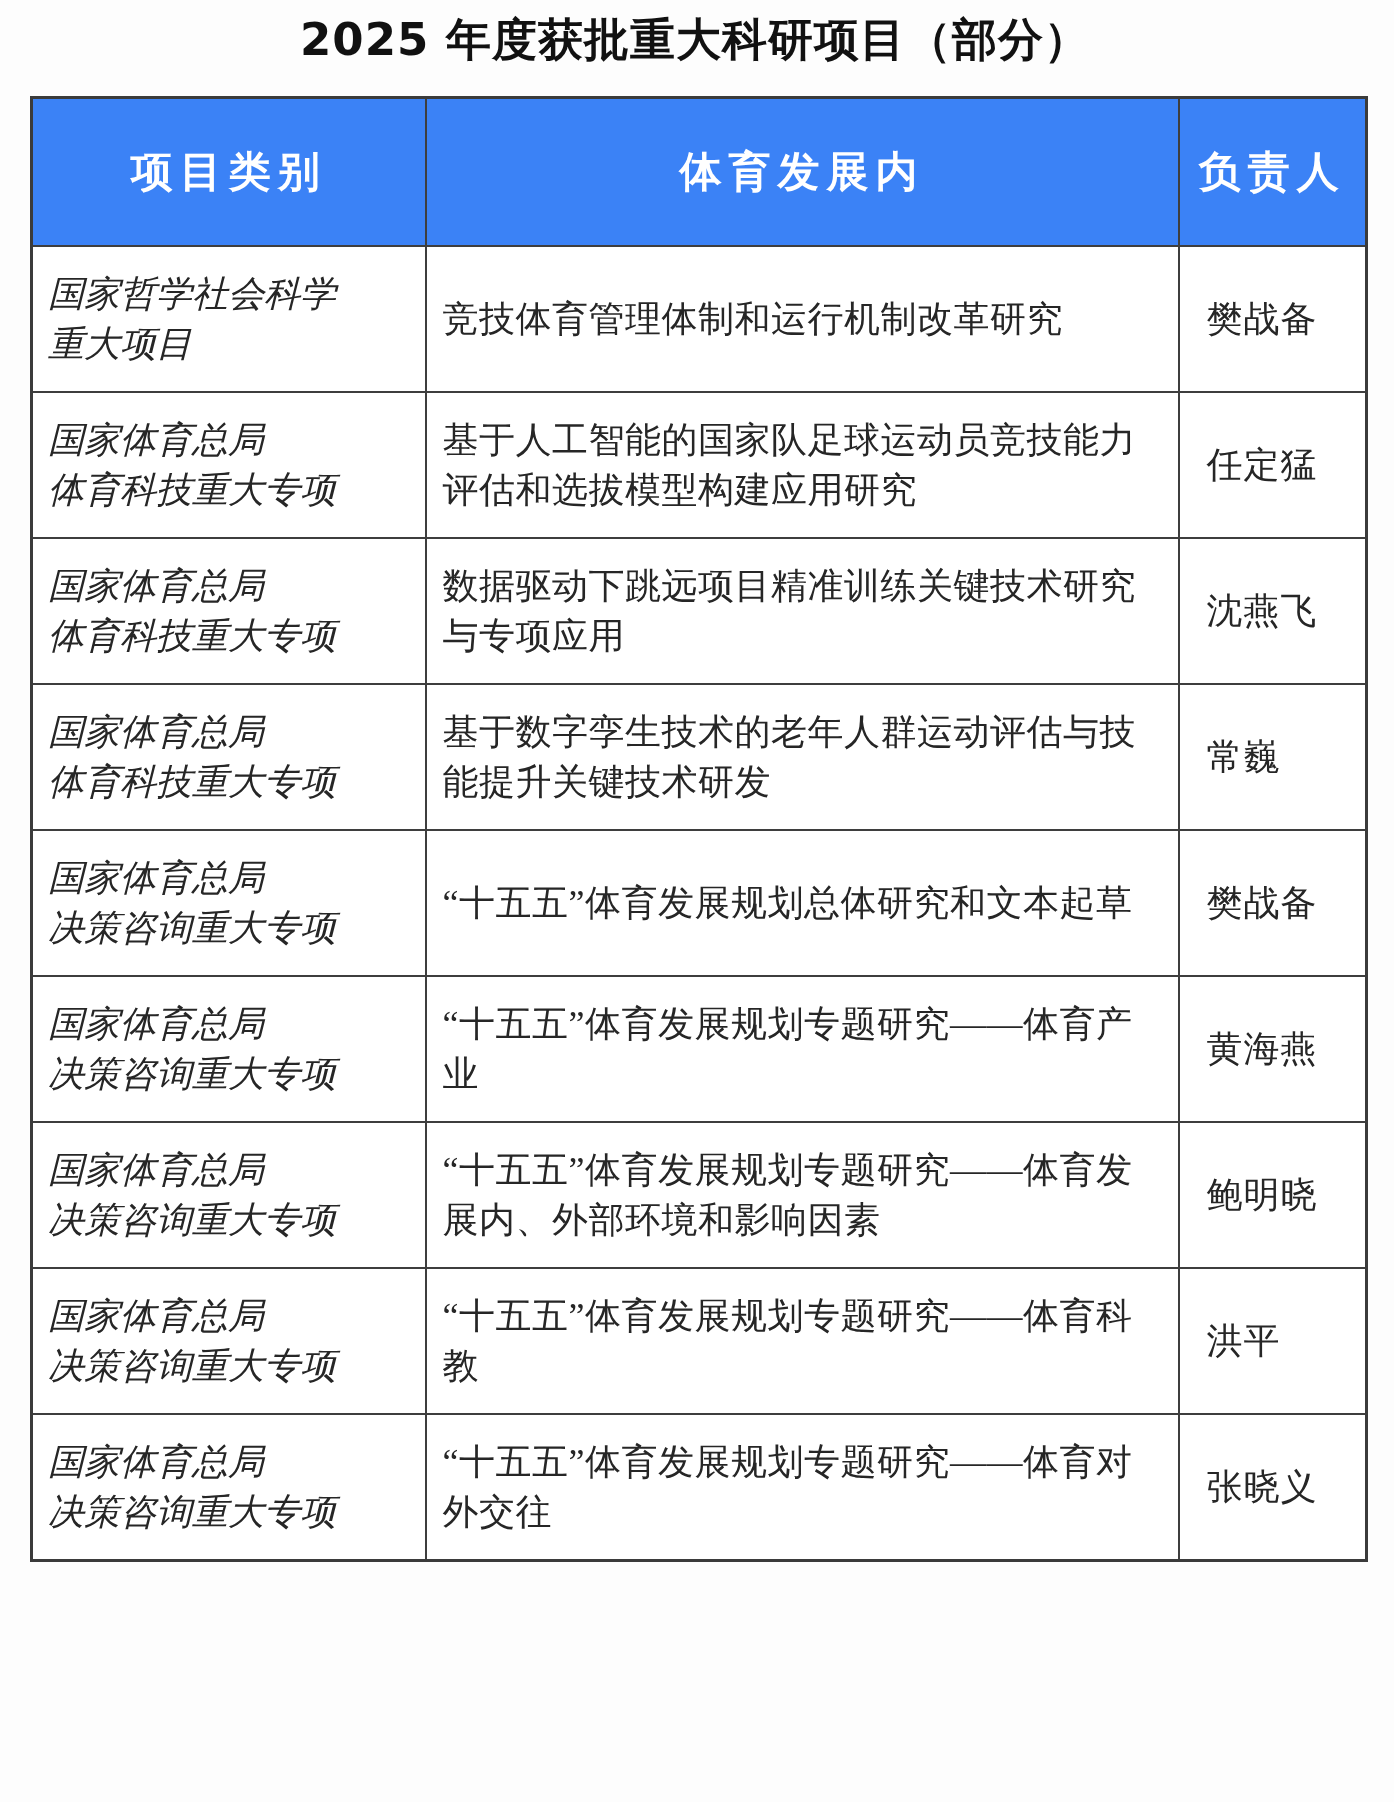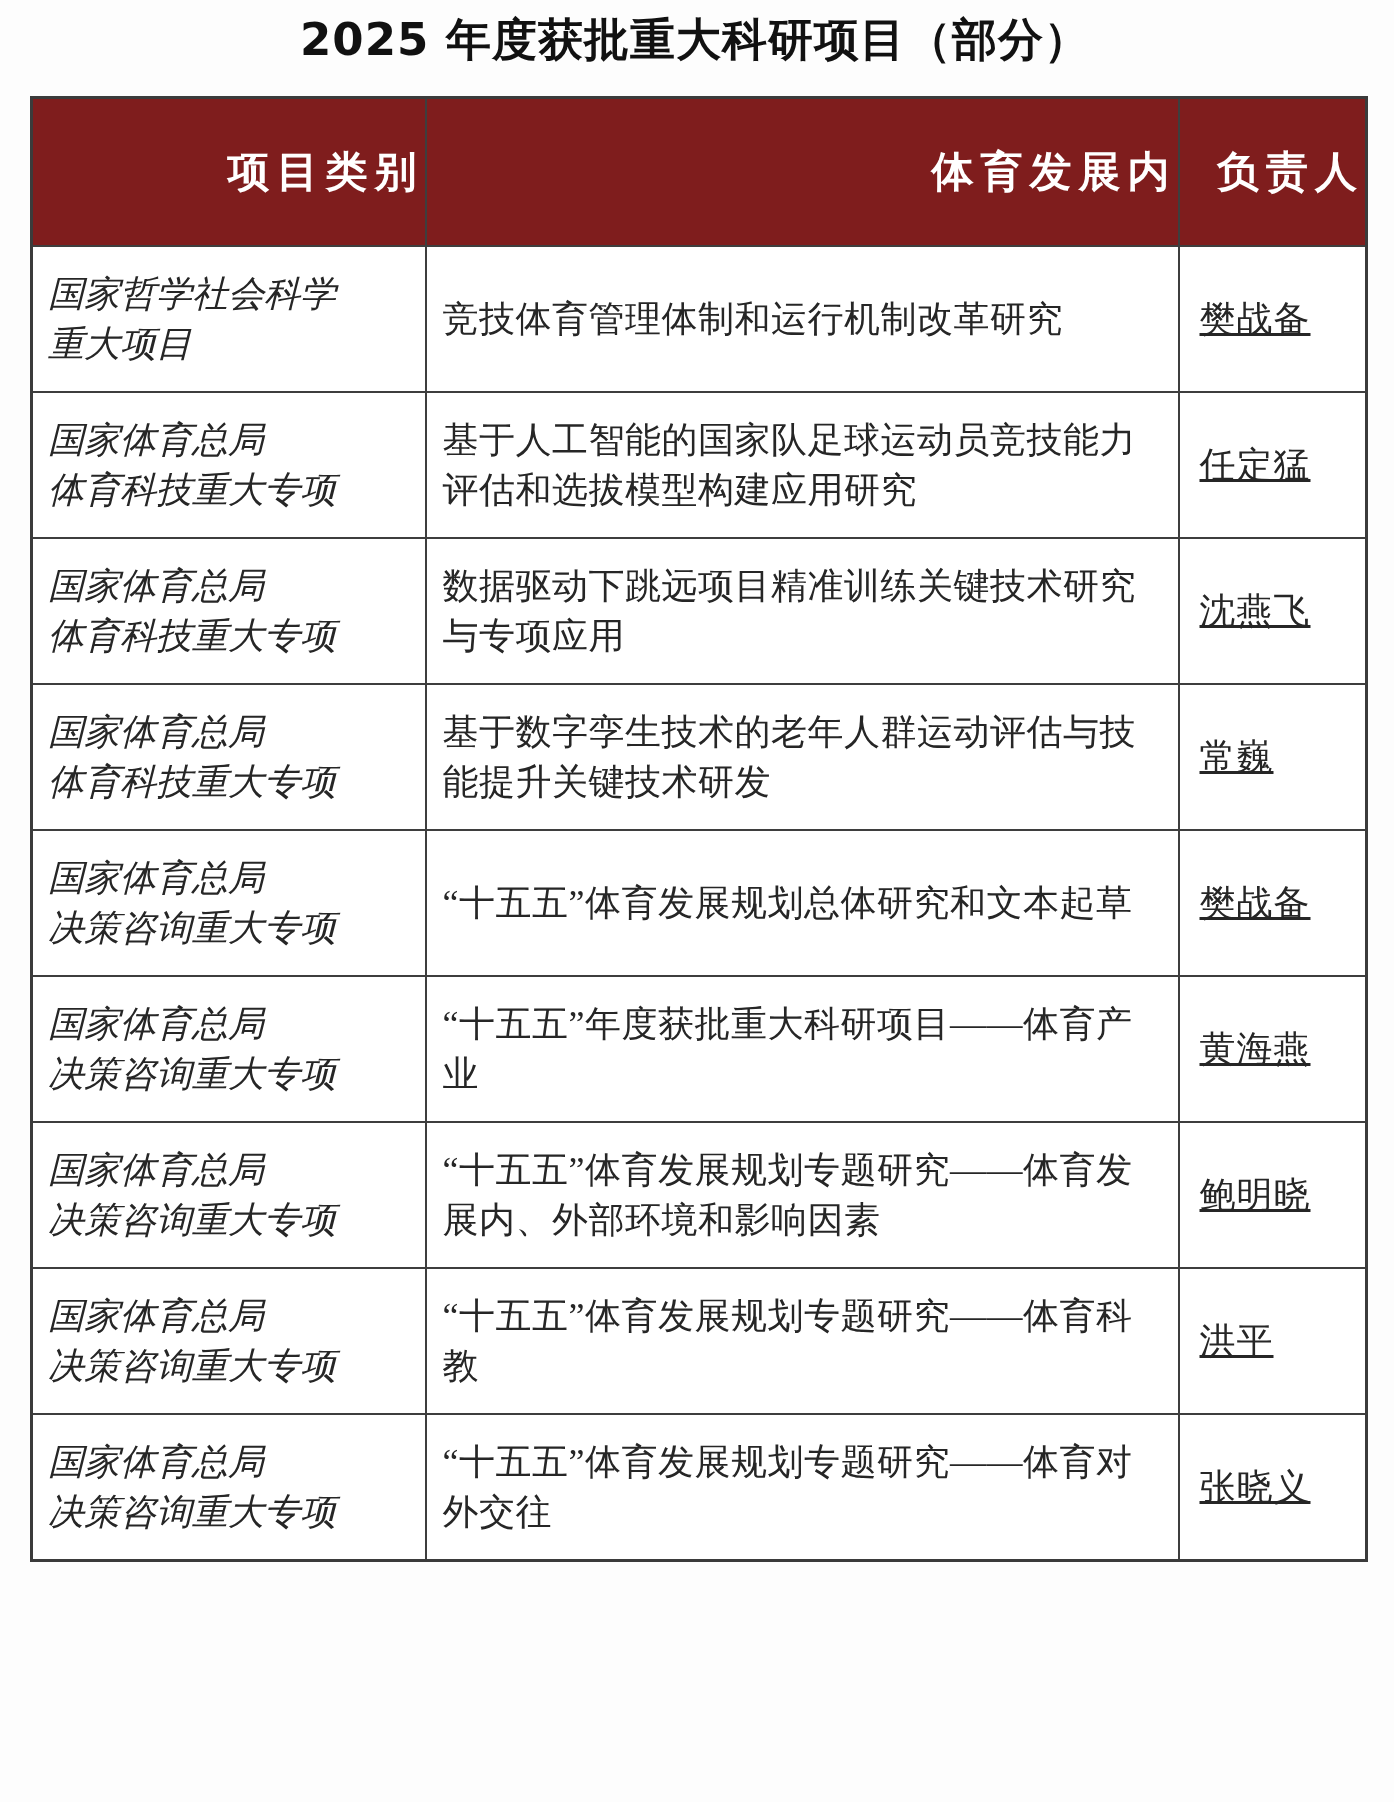--- a/index.html
+++ b/index.html
@@ -34,47 +34,46 @@
   }
   col.c-cat  { width: 394px; }
   col.c-name { width: 753px; }
   col.c-lead { width: 188px; }
   th, td {
     border: 2px solid #3e3e3e;
     vertical-align: middle;
     box-sizing: border-box;
   }
   thead th {
-    background: #7f1d1d;
+    background: #3b82f6;
     color: #ffffff;
     height: 148px;
     font-size: 42px;
     font-weight: 700;
     letter-spacing: 7px;
-    text-align: right;
+    text-align: center;
   }
   tbody td {
     font-size: 36px;
     line-height: 50px;
     padding: 22px 10px 22px 14px;
     background: #ffffff;
   }
   td.cat {
     white-space: pre-line;
     padding-left: 15px;
     font-style: italic;
   }
   td.name {
     padding-left: 16px;
     letter-spacing: 0.5px;
   }
   td.lead {
-    padding-left: 20px;
+    padding-left: 27px;
     letter-spacing: 1px;
-    text-decoration: underline;
   }
 </style>
 </head>
 <body>
 
 <div class="page">
   <h1 class="title">2025 年度获批重大科研项目（部分）</h1>
 
   <table class="projects">
     <colgroup>
@@ -116,21 +115,21 @@
       </tr>
       <tr>
         <td class="cat">国家体育总局
 决策咨询重大专项</td>
         <td class="name">“十五五”体育发展规划总体研究和文本起草</td>
         <td class="lead">樊战备</td>
       </tr>
       <tr>
         <td class="cat">国家体育总局
 决策咨询重大专项</td>
-        <td class="name">“十五五”年度获批重大科研项目——体育产业</td>
+        <td class="name">“十五五”体育发展规划专题研究——体育产业</td>
         <td class="lead">黄海燕</td>
       </tr>
       <tr>
         <td class="cat">国家体育总局
 决策咨询重大专项</td>
         <td class="name">“十五五”体育发展规划专题研究——体育发展内、外部环境和影响因素</td>
         <td class="lead">鲍明晓</td>
       </tr>
       <tr>
         <td class="cat">国家体育总局

